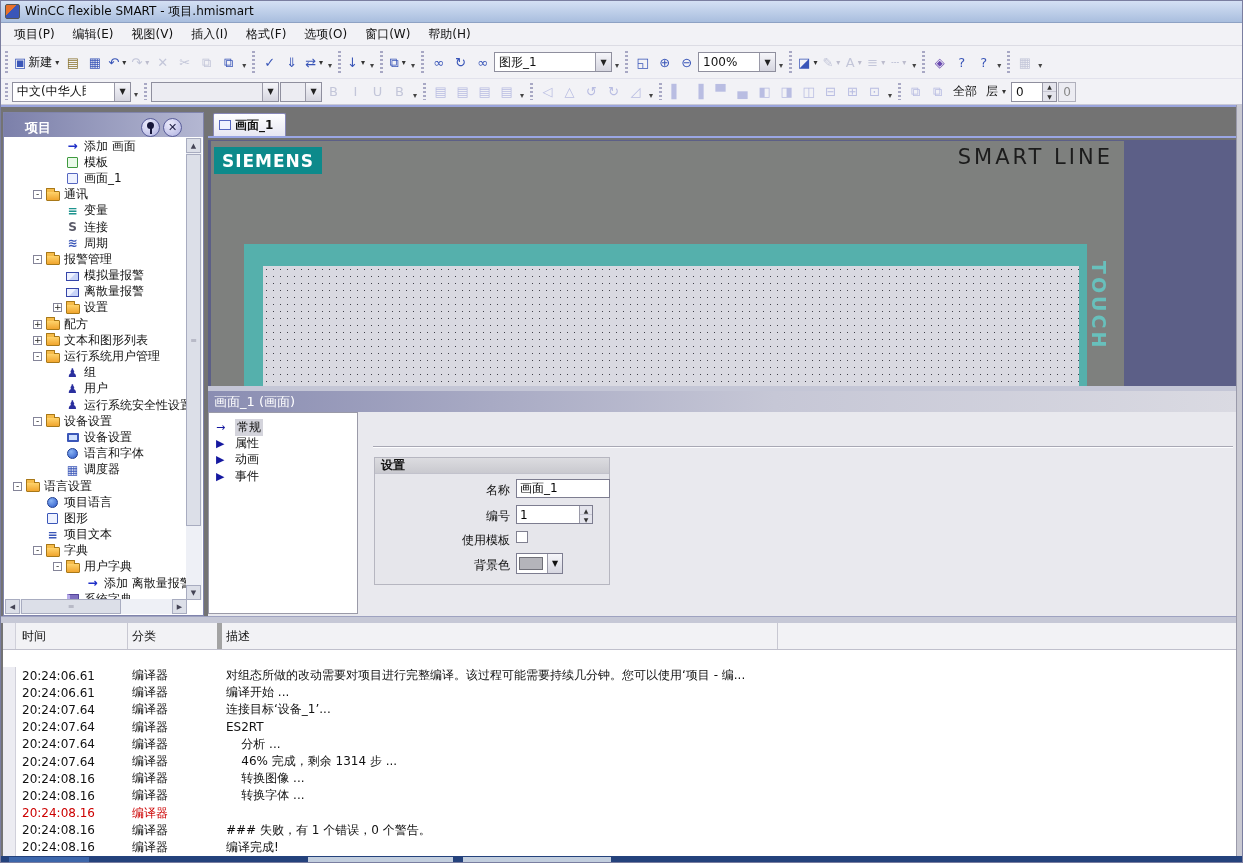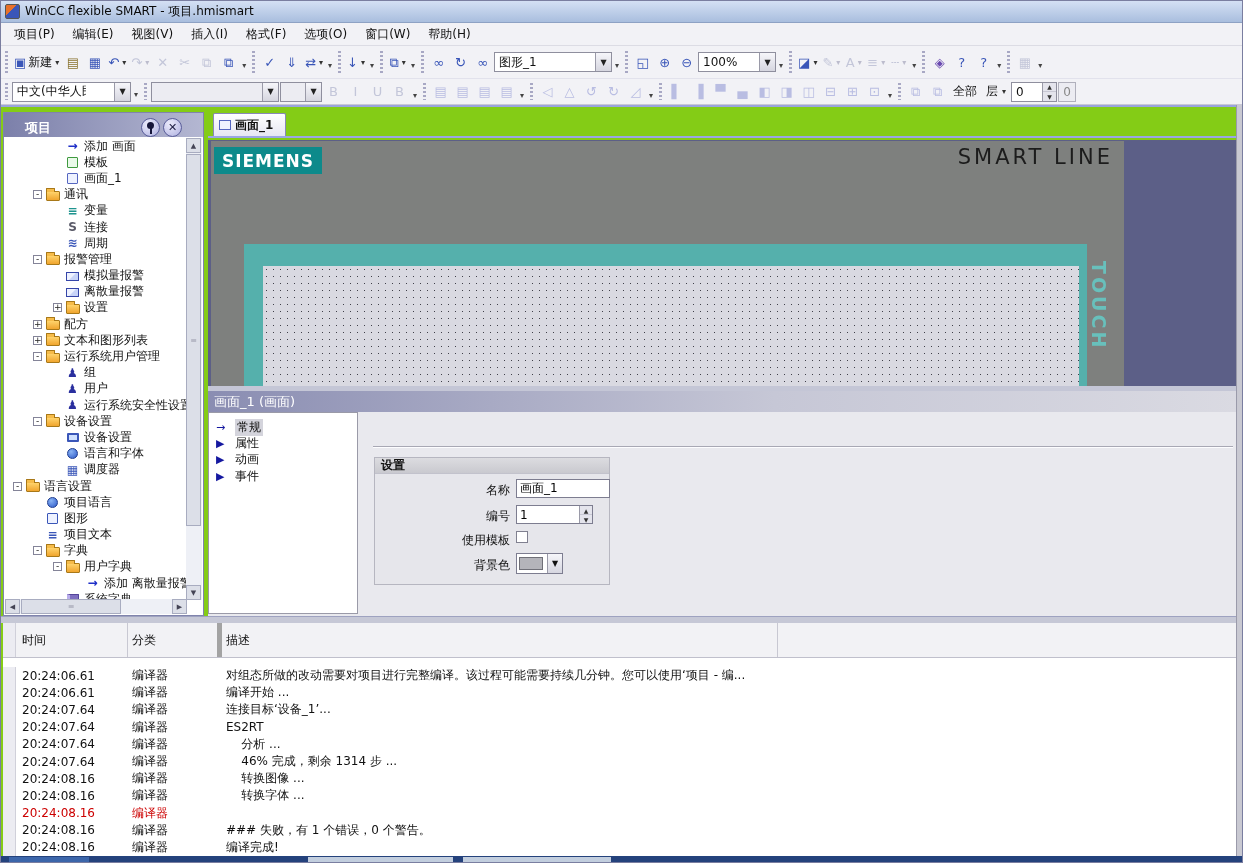--- a/index.html
+++ b/index.html
@@ -1,17 +1,17 @@
 <!DOCTYPE html>
 <html><head>
 <meta charset="utf-8">
 <style>
 *{margin:0;padding:0;box-sizing:border-box}
 body{font-family:"DejaVu Sans","Liberation Sans",sans-serif;font-size:12px;color:#111}
-#app{position:relative;width:1243px;height:863px;background:#84cc16;overflow:hidden;border:1px solid #7a7ea0}
+#app{position:relative;width:1243px;height:863px;background:#737373;overflow:hidden;border:1px solid #7a7ea0}
 
 
 .titlebar{position:absolute;left:0;top:0;width:100%;height:22px;background:linear-gradient(#d4e0f4,#a9bede);border-bottom:1px solid #8ea2c4;display:flex;align-items:center;gap:5px;padding-left:4px}
 .app-icon{width:15px;height:15px;border-radius:2px;border:1px solid #555;background:linear-gradient(135deg,#e8702a 0 40%,#3a56b8 40% 100%)}
 .title-text{font-size:12px;color:#0a0a0a}
 
 
 .menubar{position:absolute;top:22px;width:100%;height:23px;background:#f2f2f6;border-bottom:1px solid #dcdce4;display:flex;align-items:flex-start;padding-left:4px}
 .menu-item{padding:3px 9px}
 
@@ -99,21 +99,21 @@
 .numwrap .spin-arrows{width:13px}
 .checkbox{position:absolute;left:141px;width:12px;height:12px;border:1px solid #808090;background:#fff}
 .colorcombo{position:absolute;left:141px;width:47px;height:21px;border:1px solid #7d7d90;background:#fff;display:flex;align-items:center}
 .swatch{width:24px;height:13px;background:#b4b4ba;border:1px solid #707078;margin-left:2px}
 .colorcombo .arrow-box{width:15px;height:100%;margin-left:auto;background:linear-gradient(#f6f6fa,#d6d6e0);border-left:1px solid #9a9aa8;display:flex;align-items:center;justify-content:center;font-size:8px}
 
 
 #out-splitter{position:absolute;left:0;top:615px;width:1243px;height:7px;background:#c6c8d6;border-top:1px solid #9ea2c0}
 #output{position:absolute;left:2px;top:622px;width:1239px;height:233px;background:#fff;overflow:hidden}
 .out-header{height:23px;background:linear-gradient(90deg,#898cb0,#c6c7d4 55%,#dadae2);color:#fff;font-weight:bold;font-size:13px;display:flex;align-items:center;padding:0 7px}
-.out-colhead{height:35px;background:#f2f2f5;border-bottom:1px solid #c0c0cc;display:flex;align-items:center}
+.out-colhead{height:27px;background:#f2f2f5;border-bottom:1px solid #c0c0cc;display:flex;align-items:center}
 .out-colhead .g,.out-row .g{width:13px;align-self:stretch;background:#ececf2;border-right:1px solid #d0d0da;flex:none}
 .col-time{width:112px;padding-left:6px;flex:none;border-right:1px solid #c8c8d2;align-self:stretch;display:flex;align-items:center}
 .col-cat{width:94px;padding-left:4px;flex:none;border-right:5px solid #a3a3a3;align-self:stretch;display:flex;align-items:center}
 .col-desc{width:556px;padding-left:4px;flex:none;border-right:1px solid #c8c8d2;align-self:stretch;display:flex;align-items:center}
 .out-rows{position:absolute;left:0;top:44px;right:0;bottom:0}
 .out-row{height:17.2px;display:flex;align-items:center}
 .out-row .t{width:112px;padding-left:6px;flex:none}
 .out-row .c{width:94px;padding-left:4px;flex:none}
 .out-row .d{white-space:pre;padding-left:4px}
 .out-row.err{color:#cc0000}

